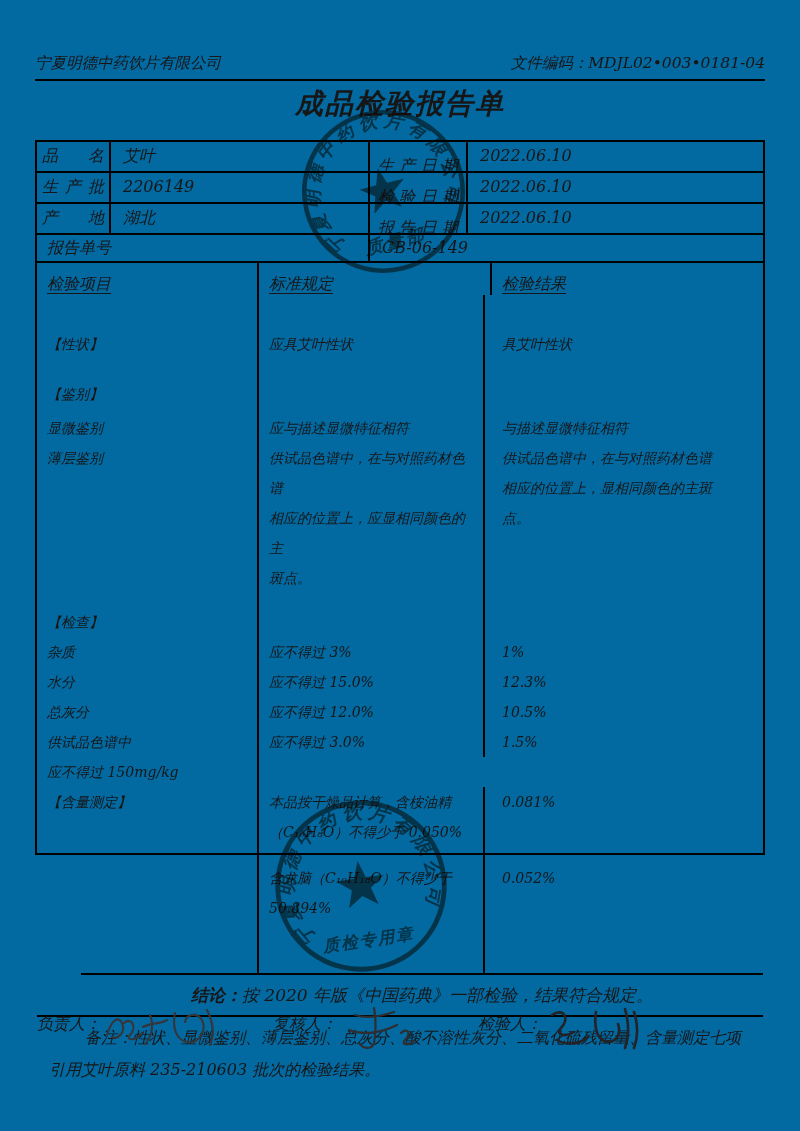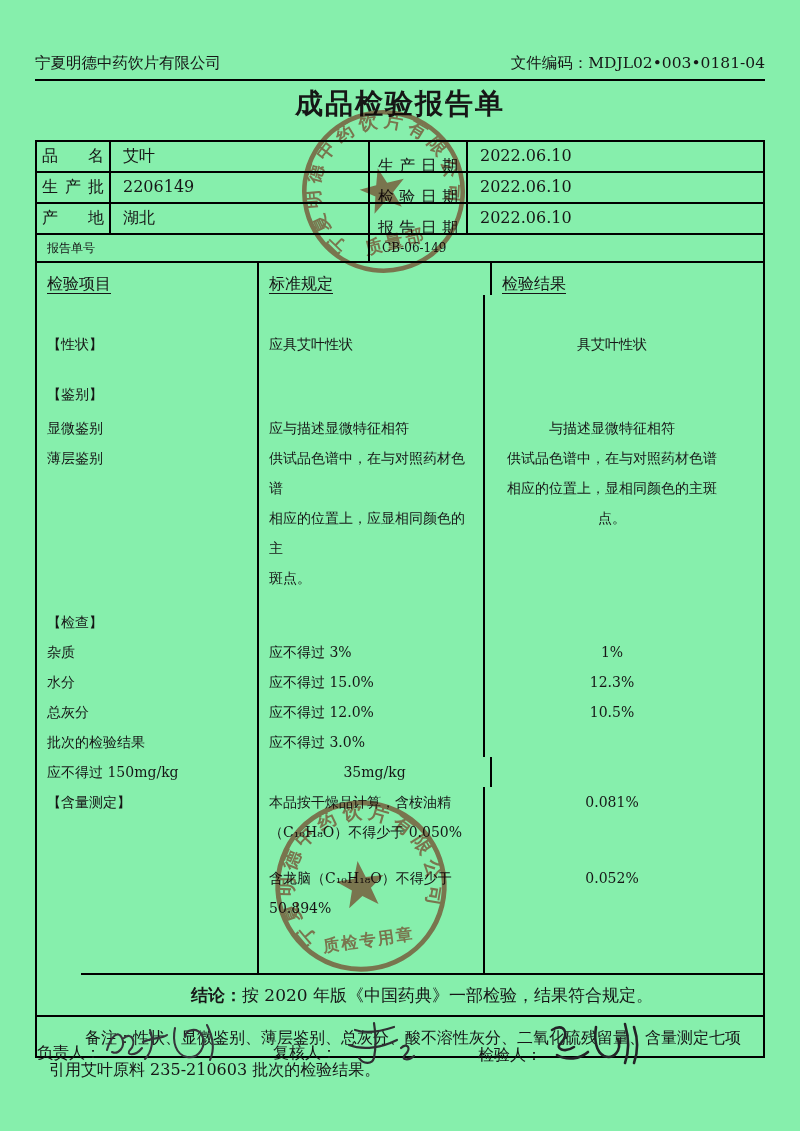--- a/index.html
+++ b/index.html
@@ -1,54 +1,54 @@
 <!DOCTYPE html>
 <html><head>
 <meta charset="utf-8">
 <style>
   * { box-sizing: border-box; margin: 0; padding: 0; }
   body { background: #888; font-family: "DejaVu Serif", "Liberation Serif", serif; }
   .page {
     position: relative; width: 800px; height: 1131px; margin: 0 auto;
-    background: #86efac; color: #161616; overflow: hidden;
+    background: #0369a1; color: #161616; overflow: hidden; font-style: italic;
   }
   
   .tophdr {
     position: absolute; top: 53px; left: 35px; width: 730px;
     display: flex; justify-content: space-between; align-items: baseline;
     font-size: 15.5px;
   }
   .rule { position: absolute; top: 79px; left: 35px; width: 730px; height: 2px; background: #000; }
   .title {
     position: absolute; top: 85px; left: 0; width: 100%;
     text-align: center; font-size: 28px; font-weight: bold; letter-spacing: 2px;
   }
   
   .outer {
-    position: absolute; top: 140px; left: 35px; width: 730px; height: 918px;
+    position: absolute; top: 140px; left: 35px; width: 730px; height: 715px;
     border: 2px solid #000; display: flex; flex-direction: column;
   }
   
   .irow { display: grid; grid-template-columns: 74px 259px 98px 295px; height: 31px; }
   .irow > div { border-bottom: 2px solid #000; font-size: 16px; line-height: 28px; overflow: hidden; }
   .irow > div:nth-child(-n+3) { border-right: 2px solid #000; }
   .ilabel { padding: 0 5px; text-align: justify; text-align-last: justify; }
   .ilabel2 { padding: 10px 8px; text-align: justify; text-align-last: justify; }
   .ival { padding: 0 12px; }
   .irow-report { display: grid; grid-template-columns: 333px 393px; height: 29px; }
-  .irow-report > div { border-bottom: 2px solid #000; font-size: 12px; line-height: 26px; }
+  .irow-report > div { border-bottom: 2px solid #000; font-size: 16px; line-height: 26px; }
   .irow-report > div:first-child { border-right: 2px solid #000; padding: 0 10px; }
   .irow-report > div:last-child { padding: 0 12px; }
   
   .mrow { display: grid; grid-template-columns: 222px 233px 271px; }
   .mrow > div { padding: 0 10px; font-size: 14px; line-height: 30px; }
   .mrow > div:nth-child(1), .mrow > div:nth-child(2) { border-right: 2px solid #000; }
   .ms, .mr { white-space: pre-line; }
   .ms { max-width: 226px; }
-  .mr { max-width: 240px; text-align: center; }
+  .mr { max-width: 240px; }
   .mrow.hdr { height: 42px; }
   .mrow.hdr > div { padding-top: 10px; font-size: 16px; line-height: 22px; }
   .mrow.hdr > div:nth-child(2), .mrow.hdr > div:nth-child(3) { text-align: left; }
   .mrow.hdr span { text-decoration: underline; text-underline-offset: 4px; }
   .r0 > div { padding-top: 34px; padding-bottom: 10px; } 
   .r1 > div { padding-top: 10px; padding-bottom: 4px; }  
   .r2 > div { }                                          
   .r3 > div { }                                          
   .r4 > div { padding-top: 14px; }                       
   .r10 > div { }                                         
@@ -58,21 +58,21 @@
     border-top: 2px solid #000; height: 42px; text-align: center;
     font-size: 17px; line-height: 40px; margin-left: 44px;
   }
   .concl b { font-weight: bold; }
   .remarks {
     border-top: 2px solid #000; flex: 1; padding: 5px 12px 0 12px;
     font-size: 16px; line-height: 32px; text-indent: 36px;
   }
   
   .sigrow { position: absolute; top: 1008px; left: 35px; width: 730px; height: 60px; }
-  .siggroup { position: absolute; top: 16px; display: flex; align-items: flex-end; }
+  .siggroup { position: absolute; top: 1px; display: flex; align-items: flex-start; }
   .siggroup .siglabel { font-size: 16px; line-height: 30px; white-space: nowrap; }
   .sig-svg { margin-top: -6px; }
   
   .stamp { position: absolute; opacity: 0.72; mix-blend-mode: multiply; pointer-events: none; }
   .stamp-top { top: 104px; left: 296px; transform: rotate(-14deg); }
   .stamp-bottom { top: 794px; left: 269px; transform: rotate(-8deg); }
 </style>
 </head>
 <body>
 
@@ -154,26 +154,26 @@
       <div class="mi">水分</div>
       <div class="ms">应不得过 15.0%</div>
       <div class="mr">12.3%</div>
     </div>
     <div class="mrow r7">
       <div class="mi">总灰分</div>
       <div class="ms">应不得过 12.0%</div>
       <div class="mr">10.5%</div>
     </div>
     <div class="mrow r8">
-      <div class="mi">批次的检验结果</div>
+      <div class="mi">供试品色谱中</div>
       <div class="ms">应不得过 3.0%</div>
+      <div class="mr">1.5%</div>
     </div>
     <div class="mrow r9">
       <div class="ms">应不得过 150mg/kg</div>
-      <div class="mr">35mg/kg</div>
     </div>
     <div class="mrow r10">
       <div class="mi">【含量测定】</div>
       <div class="ms">本品按干燥品计算，含桉油精
 （C₁₀H₈O）不得少于 0.050%</div>
       <div class="mr">0.081%</div>
     </div>
     <div class="mrow r11">
       <div class="mi"></div>
       <div class="ms">含龙脑（C₁₀H₁₈O）不得少于 50.894%</div>

